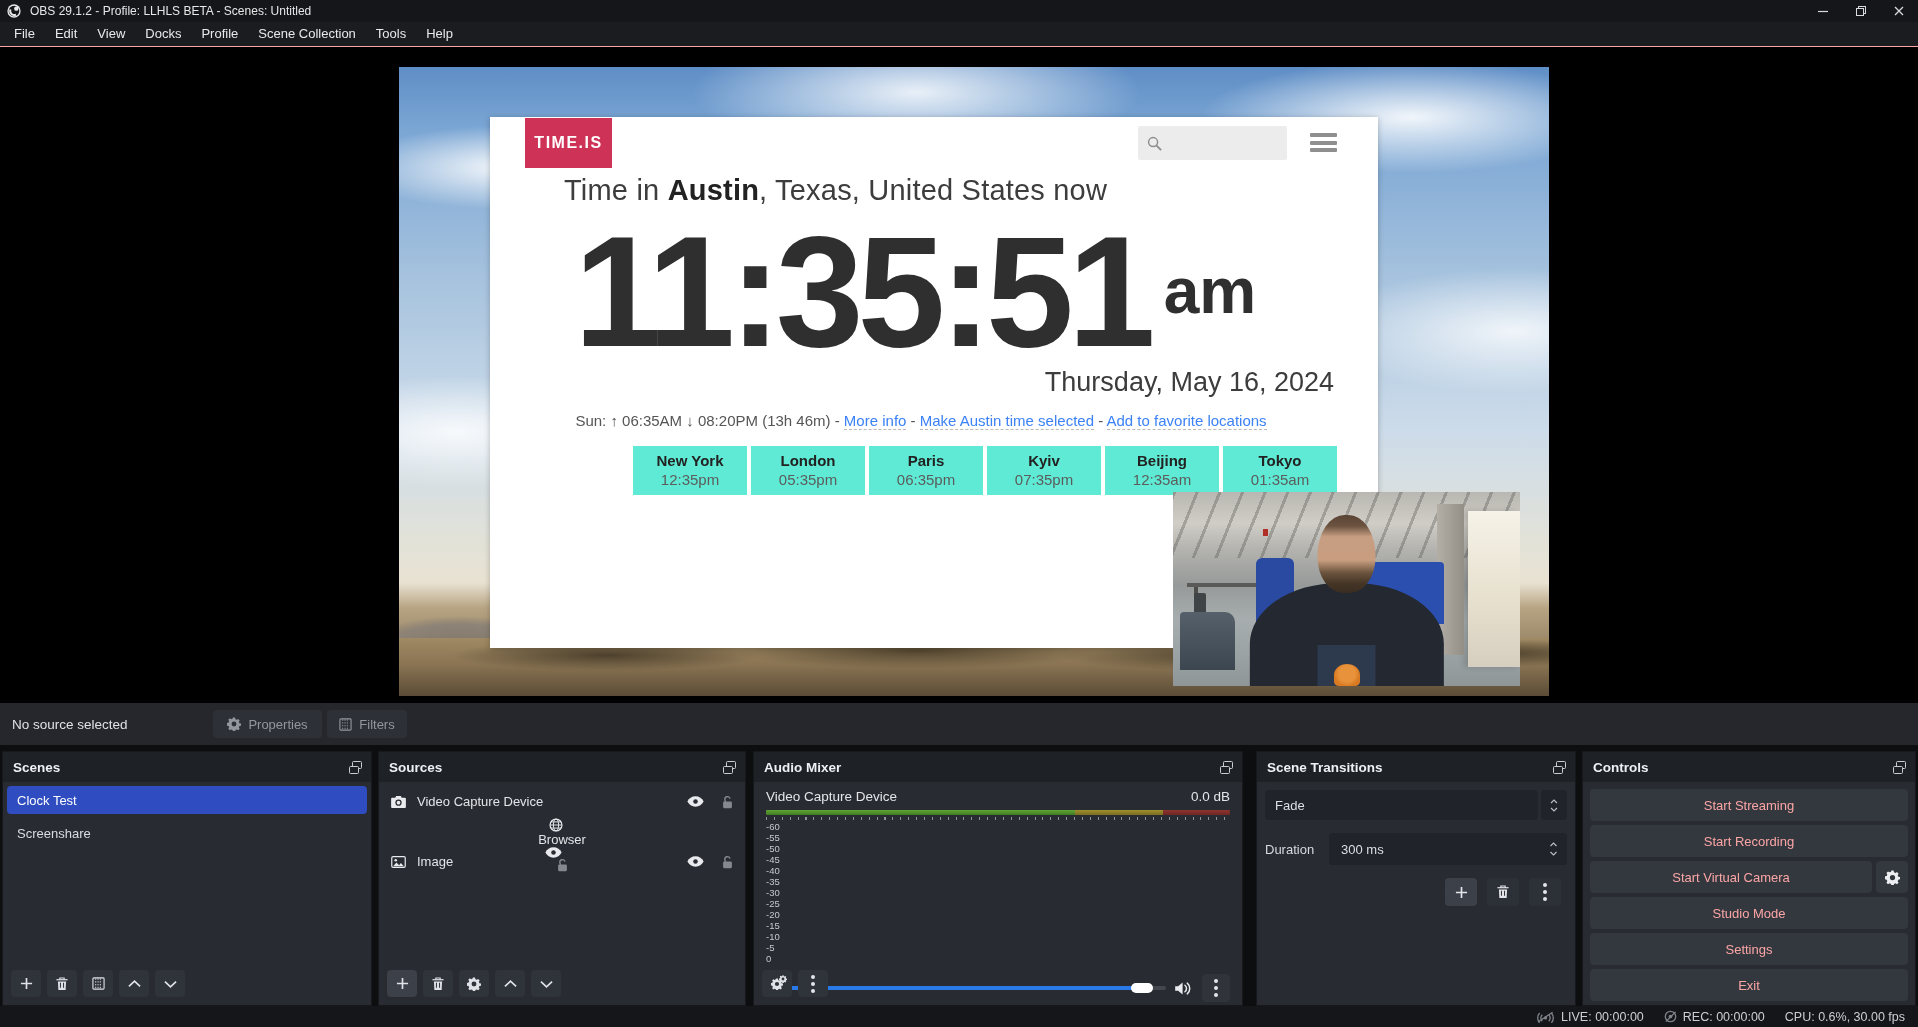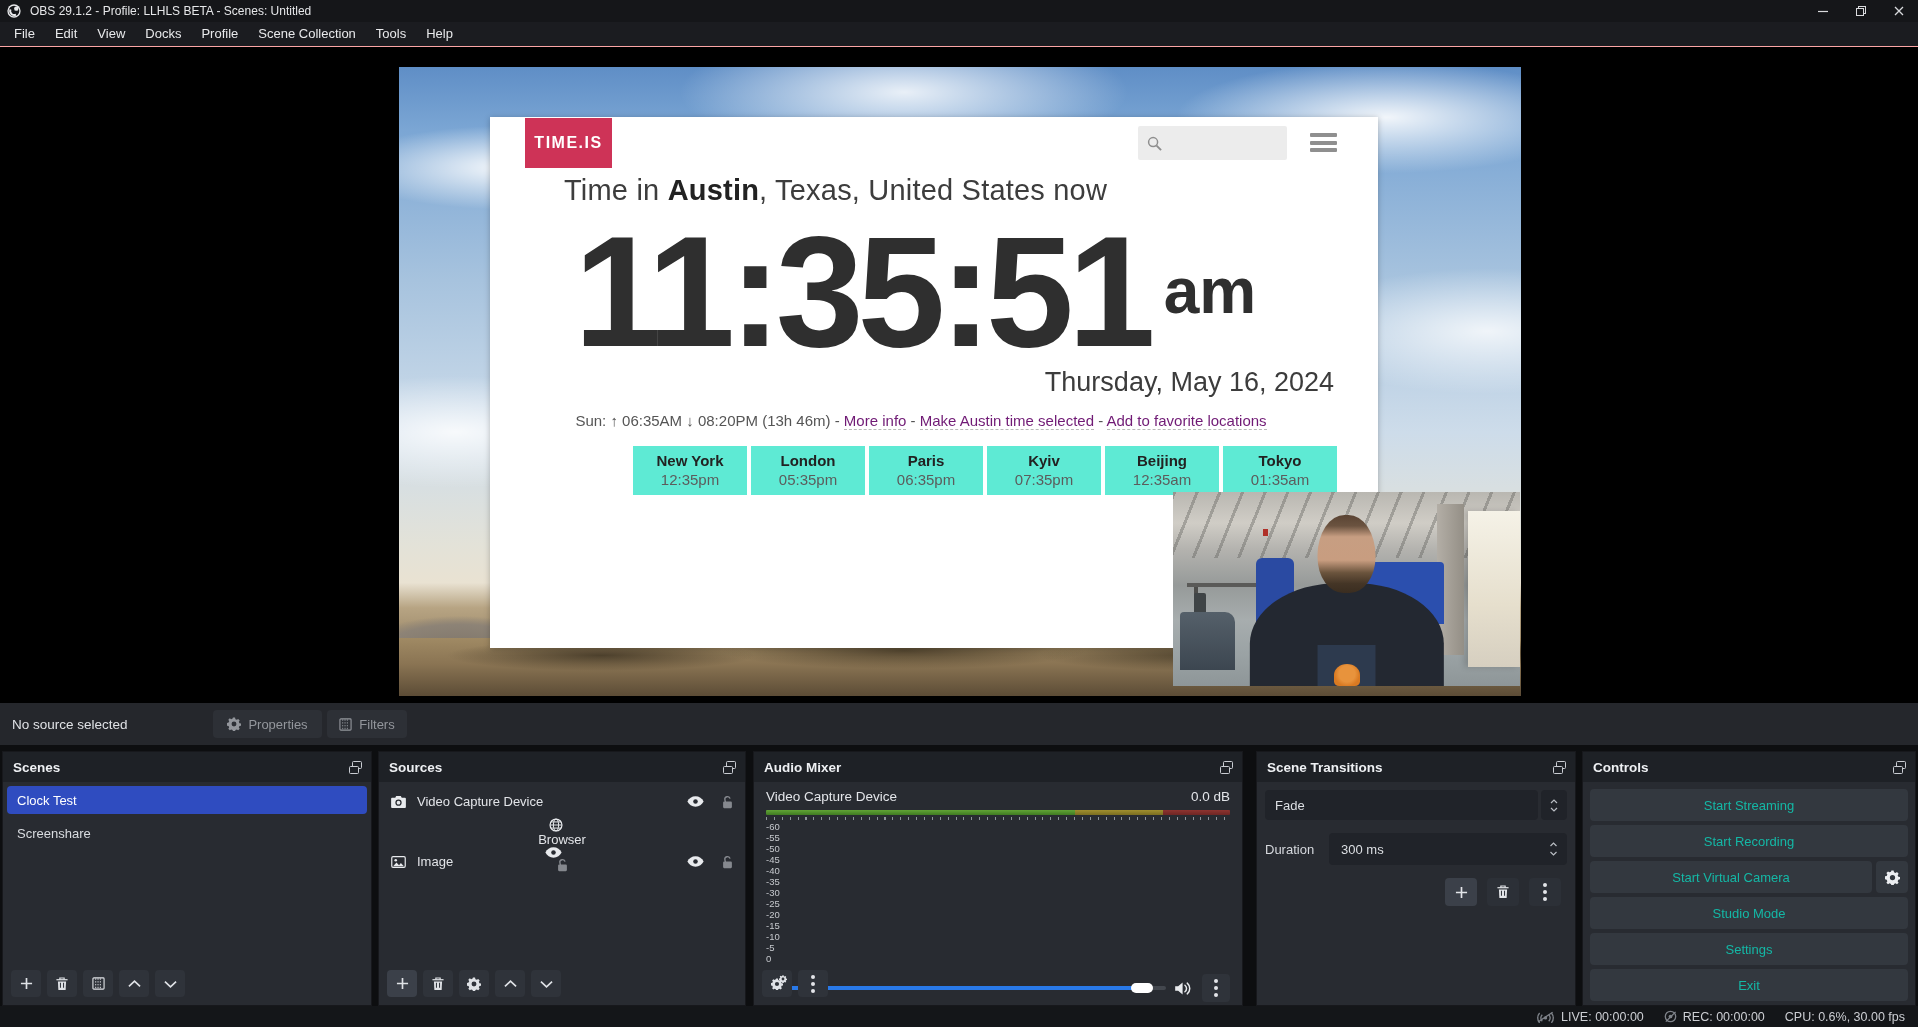--- a/index.html
+++ b/index.html
@@ -25,20 +25,21 @@
   .stage{position:absolute;top:47px;left:0;right:0;height:656px;background:#000;}
   .preview{position:absolute;left:399px;top:20px;width:1122px;height:629px;overflow:hidden;
     background-image:
       radial-gradient(ellipse 240px 60px at 10% 16%, rgba(255,255,255,.95), rgba(255,255,255,0) 70%),
       radial-gradient(ellipse 300px 80px at 88% 8%, rgba(255,255,255,.9), rgba(255,255,255,0) 70%),
       radial-gradient(ellipse 320px 90px at 45% 4%, rgba(255,255,255,.85), rgba(255,255,255,0) 70%),
       radial-gradient(ellipse 260px 80px at 5% 58%, rgba(255,255,255,.85), rgba(255,255,255,0) 70%),
       radial-gradient(ellipse 280px 90px at 97% 42%, rgba(255,255,255,.8), rgba(255,255,255,0) 70%),
       radial-gradient(ellipse 200px 60px at 30% 75%, rgba(255,255,255,.6), rgba(255,255,255,0) 70%),
       linear-gradient(180deg,#5f8ec6 0%,#7ba6d4 10%,#a7c3de 34%,#cddcea 58%,#e3e2d8 76%,#e9e2d2 82%,#b7a483 86%,#8d7a5c 94%,#6e5e45 100%);
+    padding-left: 28px;
   }
   .mountains{position:absolute;left:0;bottom:44px;width:200px;height:60px;
     background:radial-gradient(ellipse 140px 50px at 30% 100%, #7d7468 0%, #8d8376 55%, rgba(141,131,118,0) 72%);}
   .dunes{position:absolute;left:0;right:0;bottom:0;height:58px;
     background:
       radial-gradient(ellipse 220px 22px at 18% 30%, rgba(60,50,34,.8), rgba(60,50,34,0) 70%),
       radial-gradient(ellipse 260px 26px at 45% 22%, rgba(72,60,40,.85), rgba(72,60,40,0) 70%),
       radial-gradient(ellipse 240px 22px at 72% 30%, rgba(64,54,36,.8), rgba(64,54,36,0) 70%),
       radial-gradient(ellipse 200px 20px at 95% 26%, rgba(58,48,32,.8), rgba(58,48,32,0) 70%),
       linear-gradient(180deg,#a08a64 0%,#8a7453 45%,#5c4c36 100%);}
@@ -50,21 +51,21 @@
   .t-search{position:absolute;left:648px;top:9px;width:149px;height:34px;background:#ececec;border-radius:2px;display:flex;align-items:center;padding-left:9px;box-sizing:border-box;}
   .t-burger{position:absolute;left:820px;top:16px;width:27px;height:19px;display:flex;flex-direction:column;justify-content:space-between;}
   .t-burger i{display:block;height:4px;background:#8f8f8f;border-radius:1px;}
   .t-heading{position:absolute;left:74px;top:57px;font-size:29px;color:#3d3d3d;letter-spacing:.2px;white-space:nowrap;}
   .t-heading b{color:#222;font-weight:800;}
   .t-clockrow{position:absolute;left:84px;top:95px;display:flex;align-items:center;white-space:nowrap;}
   .t-digits{font-size:158px;font-weight:800;letter-spacing:-6px;line-height:1;color:#2f2f2f;}
   .t-ampm{font-size:64px;font-weight:800;margin-left:14px;color:#2f2f2f;}
   .t-date{position:absolute;right:44px;top:250px;font-size:27px;color:#3c3c3c;}
   .t-sun{position:absolute;left:0;right:26px;top:295px;text-align:center;font-size:15px;color:#555;white-space:nowrap;}
-  .t-sun a{color:#701a75;text-decoration:none;border-bottom:1px dashed #b9b9b9;}
+  .t-sun a{color:#3b82f6;text-decoration:none;border-bottom:1px dashed #b9b9b9;}
   .t-cities{position:absolute;left:143px;top:329px;display:flex;}
   .t-city{width:114px;height:49px;background:#5eead4;margin-right:4px;text-align:center;box-sizing:border-box;padding-top:6px;}
   .t-city .cn{font-size:15px;font-weight:bold;color:#222;line-height:18px;}
   .t-city .ct{font-size:15px;color:#5c5c5c;line-height:19px;}
 
   
   .webcam{position:absolute;left:774px;top:425px;width:347px;height:194px;overflow:hidden;
     background:linear-gradient(180deg,#b9b7b1 0%,#d0cdc6 16%,#b3b2ae 30%,#969a99 48%,#a7adae 66%,#9aa2a4 84%,#8e9698 100%);}
   .wc-beams{position:absolute;left:0;top:0;right:0;height:34%;
     background:repeating-linear-gradient(112deg, rgba(82,82,78,.35) 0 3px, rgba(0,0,0,0) 3px 21px);}
@@ -144,21 +145,21 @@
   .dur-row{display:flex;align-items:center;margin-top:13px;}
   .dur-label{width:64px;font-size:13px;color:#d6d9de;}
   .dur-field{position:relative;flex:1;height:32px;background:#202329;border-radius:4px;display:flex;align-items:center;padding-left:12px;font-size:13px;color:#dcdfe3;}
   .dur-spin{position:absolute;right:9px;top:0;bottom:0;display:flex;flex-direction:column;justify-content:center;gap:4px;color:#b9bdc3;}
   .tr-btns{display:flex;justify-content:flex-end;gap:10px;margin-top:13px;padding-right:6px;}
   .trbtn{width:32px;height:28px;border-radius:4px;background:#2c3037;display:flex;align-items:center;justify-content:center;color:#e3e5e9;}
   .trbtn.add{background:#3b4049;}
 
   
   .ctl-inner{position:absolute;left:7px;right:7px;top:7px;}
-  .ctlbtn{height:32px;margin-bottom:4px;background:#33383f;border-radius:4px;display:flex;align-items:center;justify-content:center;font-size:13px;color:#14b8a6;}
+  .ctlbtn{height:32px;margin-bottom:4px;background:#33383f;border-radius:4px;display:flex;align-items:center;justify-content:center;font-size:13px;color:#fca5a5;}
   .vc-row{display:flex;gap:4px;margin-bottom:4px;}
   .vc-row .ctlbtn{flex:1;margin-bottom:0;}
   .vc-gear{width:32px;height:32px;background:#33383f;border-radius:4px;display:flex;align-items:center;justify-content:center;color:#eceef1;}
 
   
   .statusbar{position:absolute;left:0;right:0;top:1006px;height:21px;background:#141619;display:flex;align-items:center;justify-content:flex-end;padding-right:13px;font-size:12.5px;color:#ccced3;}
   .statusbar .sicon{color:#7f838a;display:flex;margin-right:6px;}
   .statusbar .stext{margin-right:20px;}
   .statusbar .stext:last-child{margin-right:0;}
 

